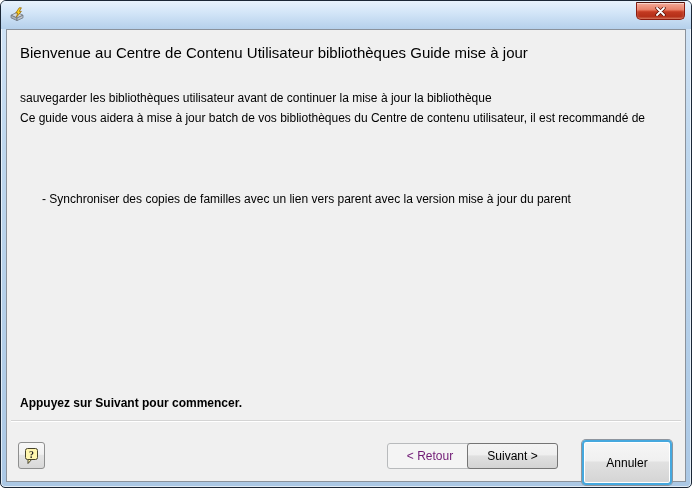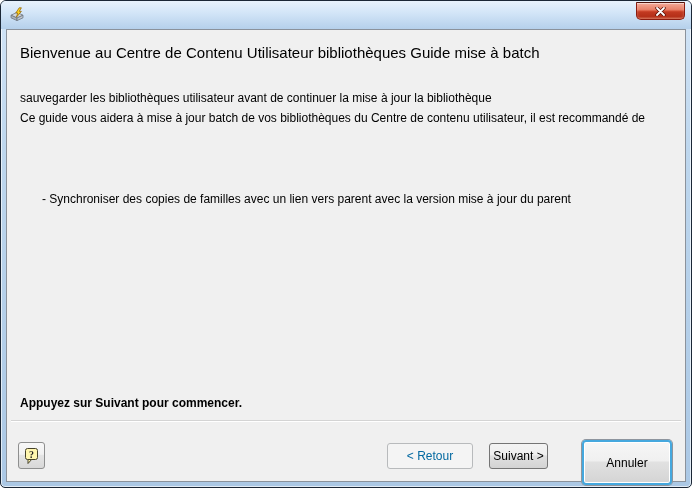--- a/index.html
+++ b/index.html
@@ -80,24 +80,24 @@
   }
   .btn {
     position: absolute; top: 413px; height: 26px;
     font-family: "Liberation Sans", sans-serif; font-size: 12px; color: #000;
     border: 1px solid #757575; border-radius: 3px;
     background: linear-gradient(#f4f4f4 0%, #efefef 45%, #e0e0e0 50%, #d3d3d3 100%);
     cursor: default;
   }
   .btn.back {
     left: 380px; width: 86px;
-    border-color: #b8babc; color: #0369a1;
+    border-color: #b8babc; color: #701a75;
     background: #f4f4f4;
   }
-  .btn.next { left: 482px; width: 59px; }
+  .btn.next { left: 460px; width: 91px; }
   .btn.cancel {
     left: 575px; top: 410px; width: 90px; height: 45px;
     border: 2px solid #45a8de; border-radius: 4px;
     box-shadow: 0 0 0 1px #8e959e, inset 0 0 0 1px #ffffff;
     background: linear-gradient(#f6f6f6 0%, #f0f0f0 45%, #e1e1e1 50%, #d4d4d4 100%);
   }
 </style>
 </head>
 <body>
 
@@ -114,21 +114,21 @@
     <div class="close-btn" title="">
       <svg width="11" height="9" viewBox="0 0 11 9">
         <path d="M2 1 L9 8 M9 1 L2 8" stroke="#5c1208" stroke-width="3.4" stroke-linecap="round"></path>
         <path d="M2 1 L9 8 M9 1 L2 8" stroke="#ffffff" stroke-width="1.8" stroke-linecap="round"></path>
       </svg>
     </div>
   </div>
 
   <div class="client">
 
-    <div class="heading">Bienvenue au Centre de Contenu Utilisateur bibliothèques Guide mise à batch</div>
+    <div class="heading">Bienvenue au Centre de Contenu Utilisateur bibliothèques Guide mise à jour</div>
 
     <div class="intro">
       <div>sauvegarder les bibliothèques utilisateur avant de continuer la mise à jour la bibliothèque</div>
       <div>Ce guide vous aidera à mise à jour batch de vos bibliothèques du Centre de contenu utilisateur, il est recommandé de</div>
     </div>
 
     <div class="bullet b2">- Synchroniser des copies de familles avec un lien vers parent avec la version mise à jour du parent</div>
 
     <div class="hint">Appuyez sur Suivant pour commencer.</div>
 

